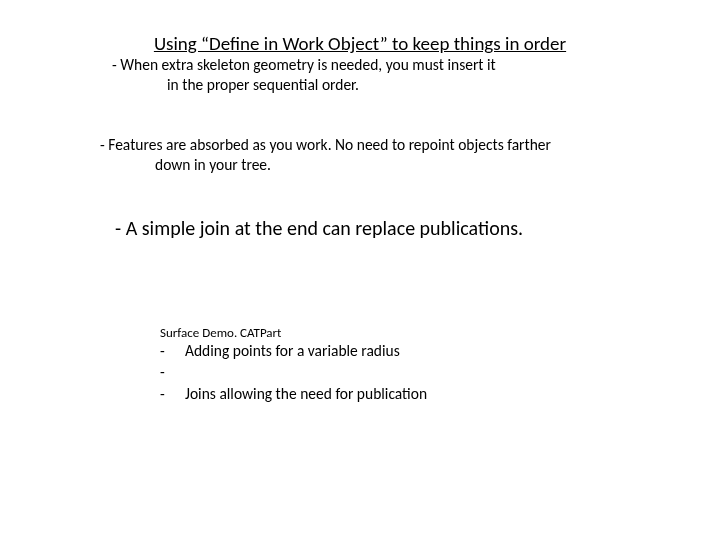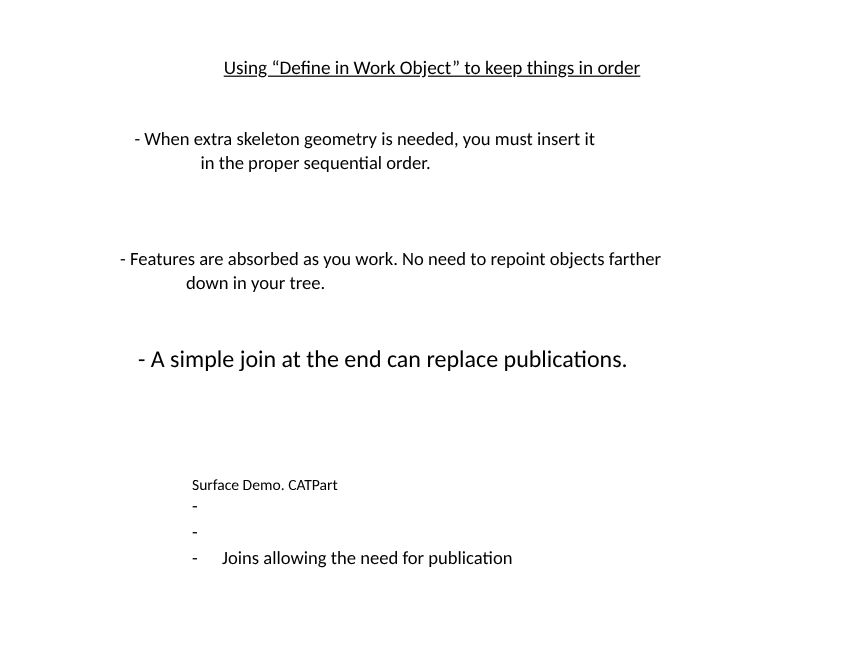--- a/index.html
+++ b/index.html
@@ -6,38 +6,37 @@
       margin: 0;
       padding: 0;
       font-family: Calibri, Arial, sans-serif;
       width: 720px;
       height: 540px;
       background: #fff;
       color: #000;
       position: relative;
     }
     .title {
-      font-size: 16px;
+      font-size: 19px;
       text-align: center;
       text-decoration: underline;
-      padding-top: 48px;
-      margin-bottom: 40px;
+      padding-top: 32px;
     }
     .bullet-1 {
       margin-left: 112px;
       font-size: 15.5px;
       line-height: 1.3;
     }
     .bullet-1 .indent {
       display: block;
       margin-left: 55px;
     }
     .bullet-2 {
       margin-left: 100px;
-      margin-top: 60px;
+      margin-top: 40px;
       font-size: 15.5px;
       line-height: 1.3;
     }
     .bullet-2 .indent {
       display: block;
       margin-left: 55px;
     }
     .bullet-3 {
       margin-left: 115px;
       margin-top: 40px;
@@ -76,20 +75,21 @@
   <span class="indent">down in your tree.</span>
 </div>
 
 <div class="bullet-3">- A simple join at the end can replace publications.</div>
 
 <div class="section-title">Surface Demo. CATPart</div>
 
 <div class="sub-bullets">
   <div>
     <span class="dash">-</span>
+    <span>Adding points for a variable radius</span>
   </div>
   <div>
     <span class="dash">-</span>
   </div>
   <div>
     <span class="dash">-</span>
     <span>Joins allowing the need for publication</span>
   </div>
 </div>
 

